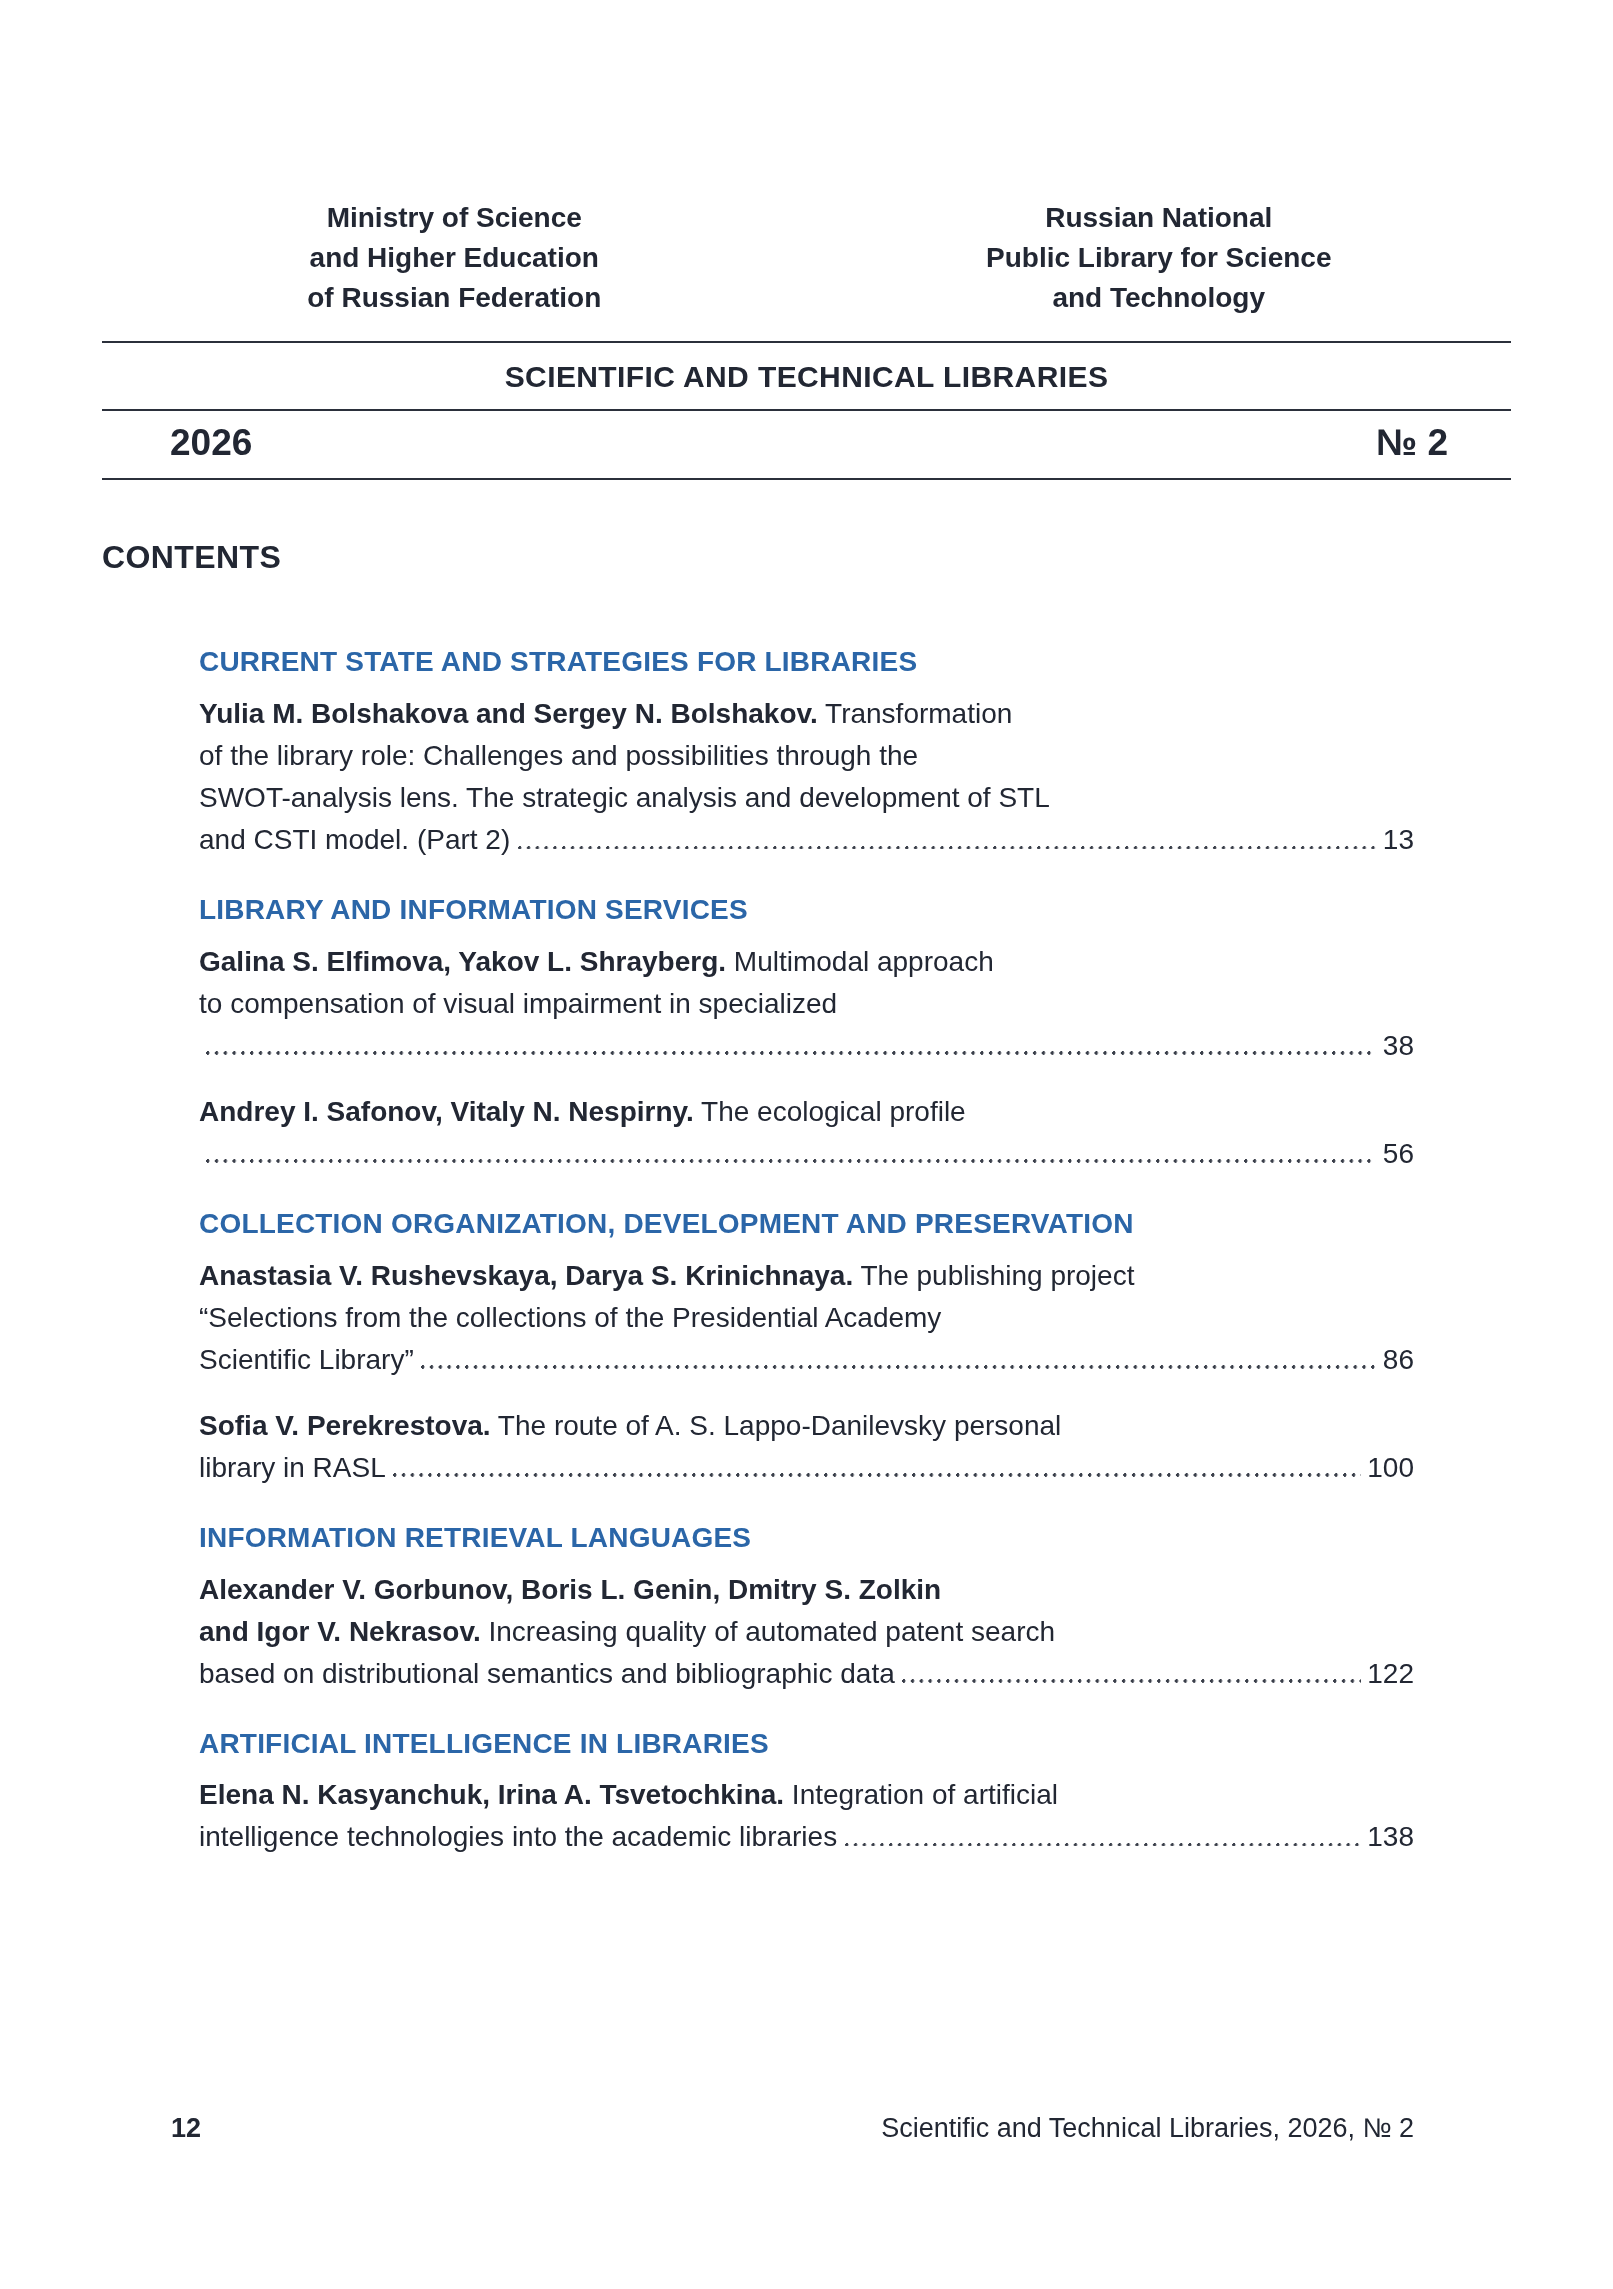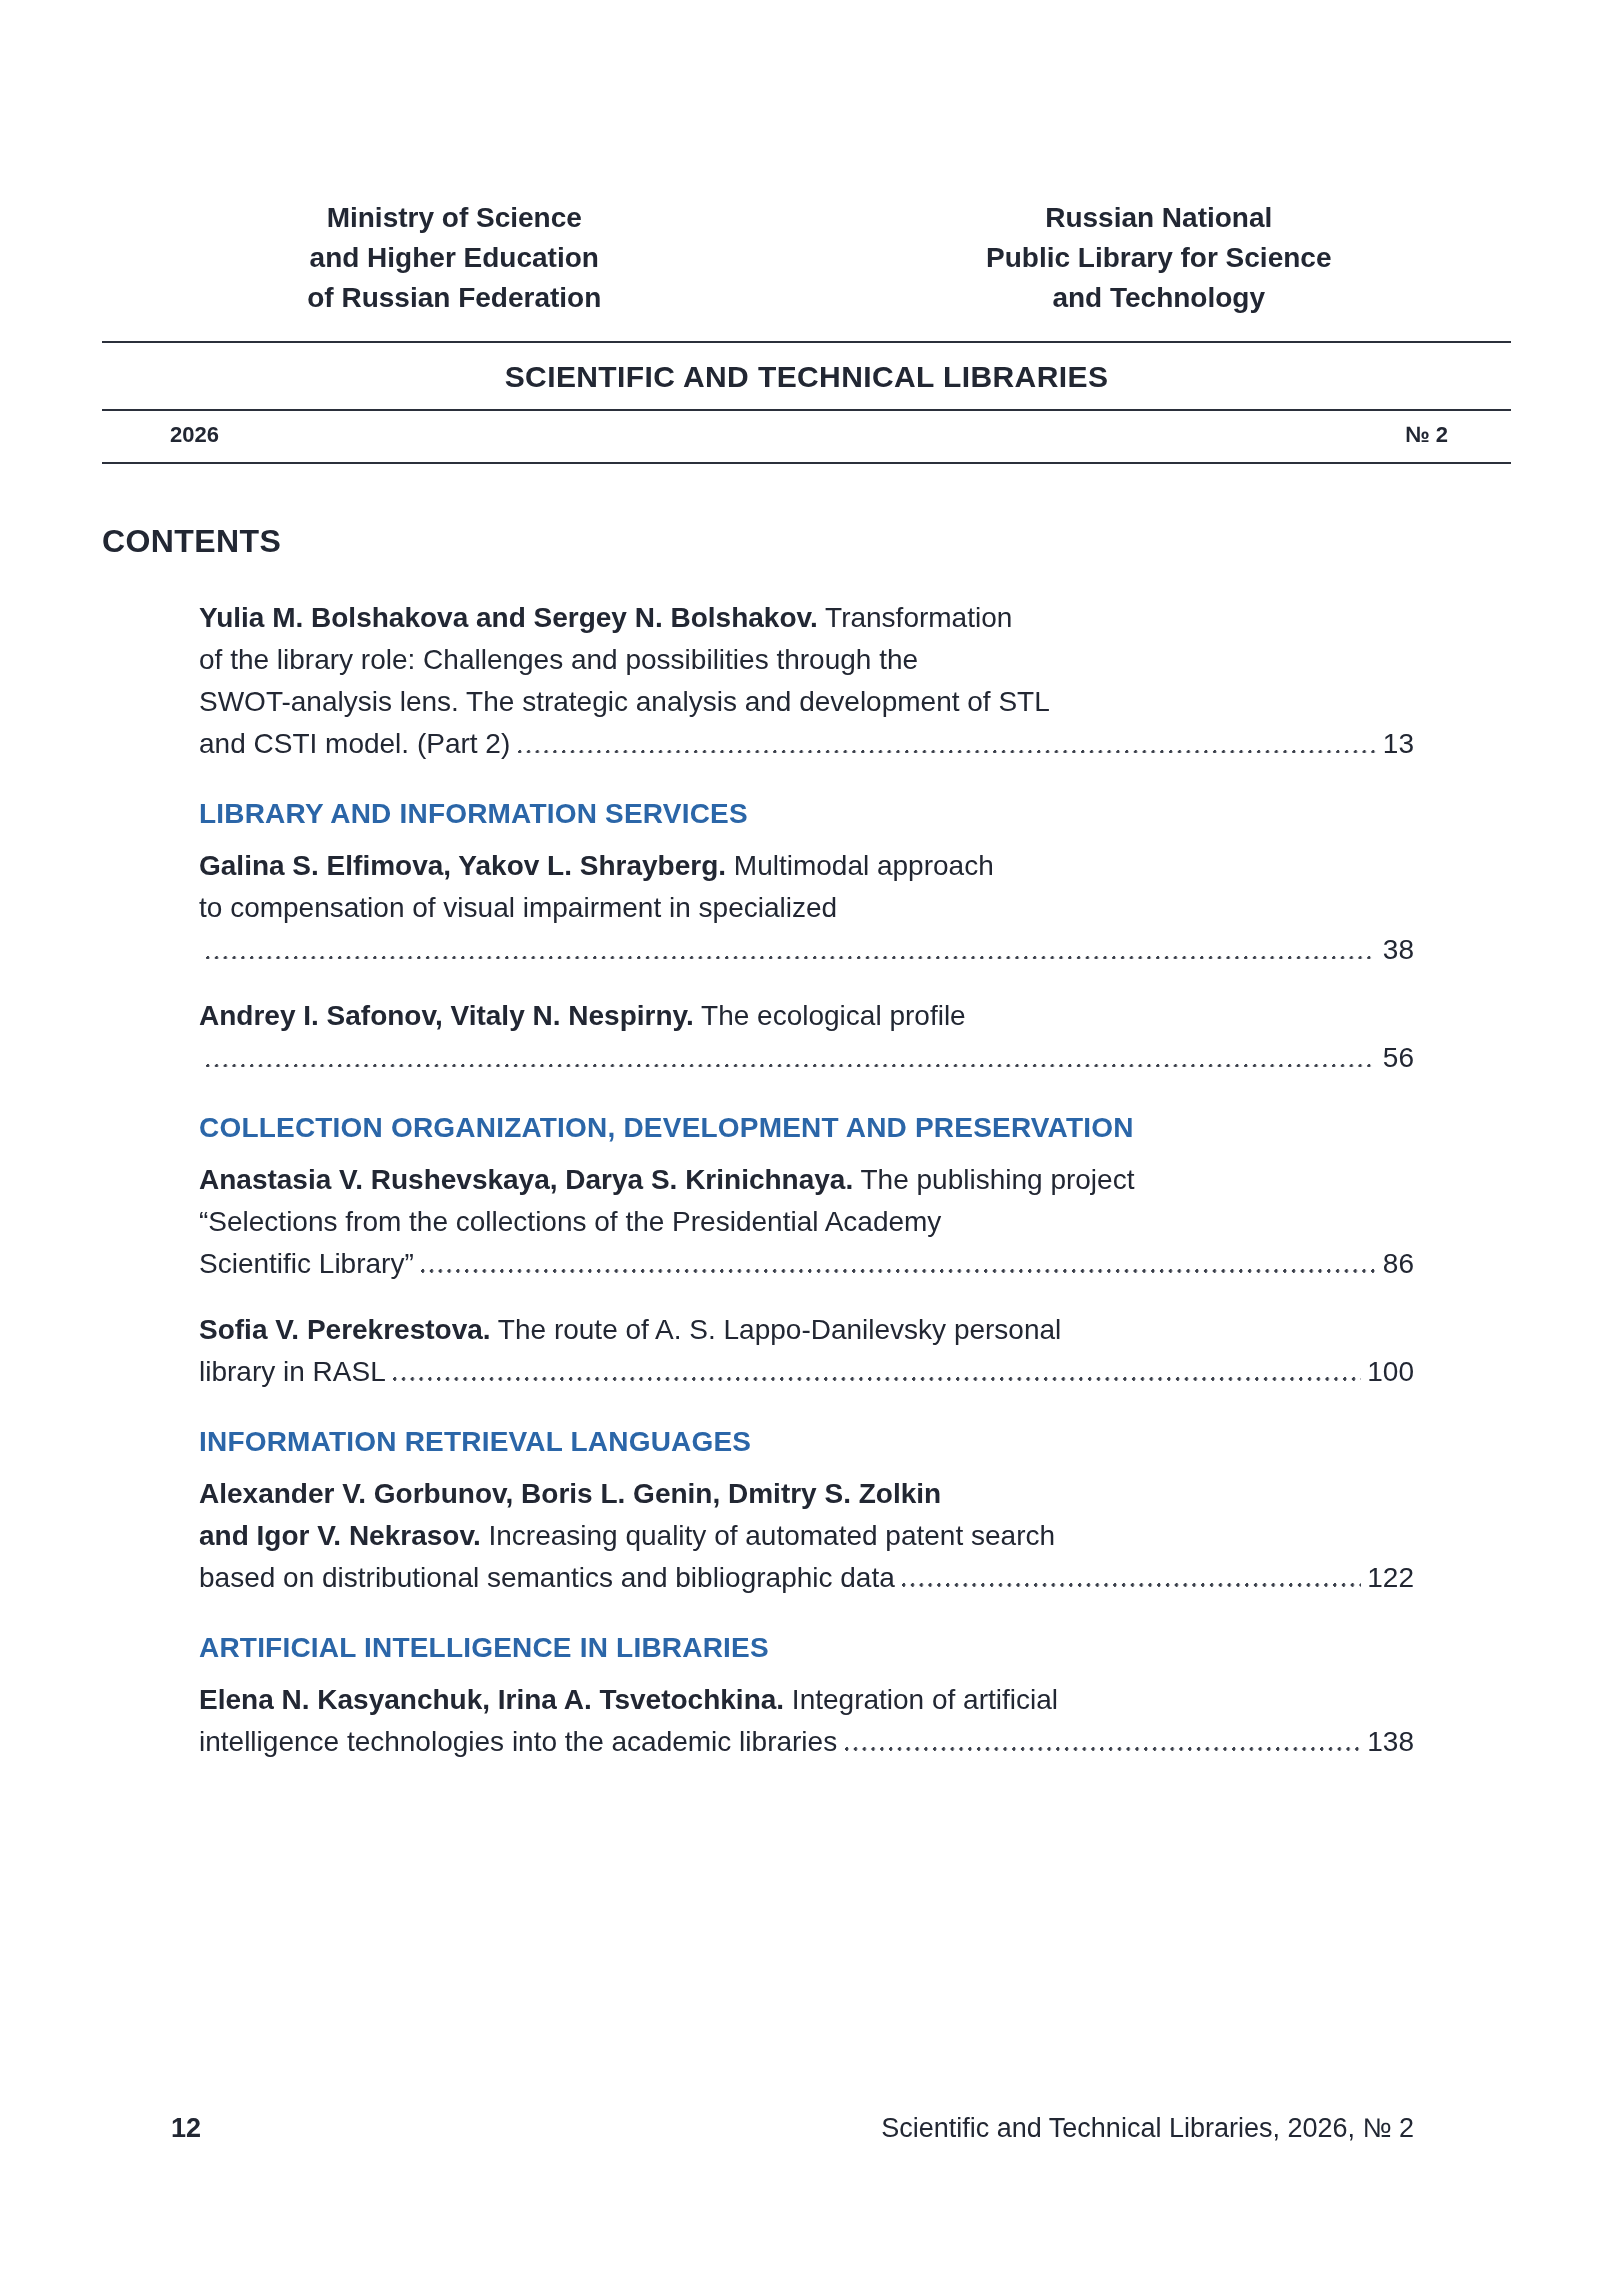--- a/index.html
+++ b/index.html
@@ -45,21 +45,21 @@
     font-weight:700;
     font-size:30px;
     letter-spacing:0.4px;
     margin:16.6px 0 14.8px 0;
   }
   .issue-row{
     display:flex;
     justify-content:space-between;
     align-items:flex-end;
     font-weight:700;
-    font-size:22px;
+    font-size:37px;
     padding:11px 63px 14.8px 68px;
   }
   
   .contents-heading{
     text-align:left;
     font-weight:700;
     font-size:32px;
     letter-spacing:0.4px;
     margin:59px 0 0 0;
   }
@@ -142,20 +142,21 @@
   <div class="issue-row">
     <span class="year">2026</span>
     <span class="issue">№ 2</span>
   </div>
 
   <div class="rule"></div>
 
   <h1 class="contents-heading">CONTENTS</h1>
 
   <main class="toc">
+      <div class="section-heading">CURRENT STATE AND STRATEGIES FOR LIBRARIES</div>
       <div class="entry">
         <div class="toc-line"><span class="line-text"><span class="authors">Yulia M. Bolshakova and Sergey N. Bolshakov.</span><span> Transformation</span></span></div>
         <div class="toc-line"><span class="line-text"><span>of the library role: Challenges and possibilities through the</span></span></div>
         <div class="toc-line"><span class="line-text"><span>SWOT-analysis lens. The strategic analysis and development of STL</span></span></div>
         <div class="toc-line last">
           <span class="line-text"><span>and CSTI model. (Part 2)</span></span>
           <span class="leader"></span>
           <span class="page-num">13</span>
         </div>
       </div>

